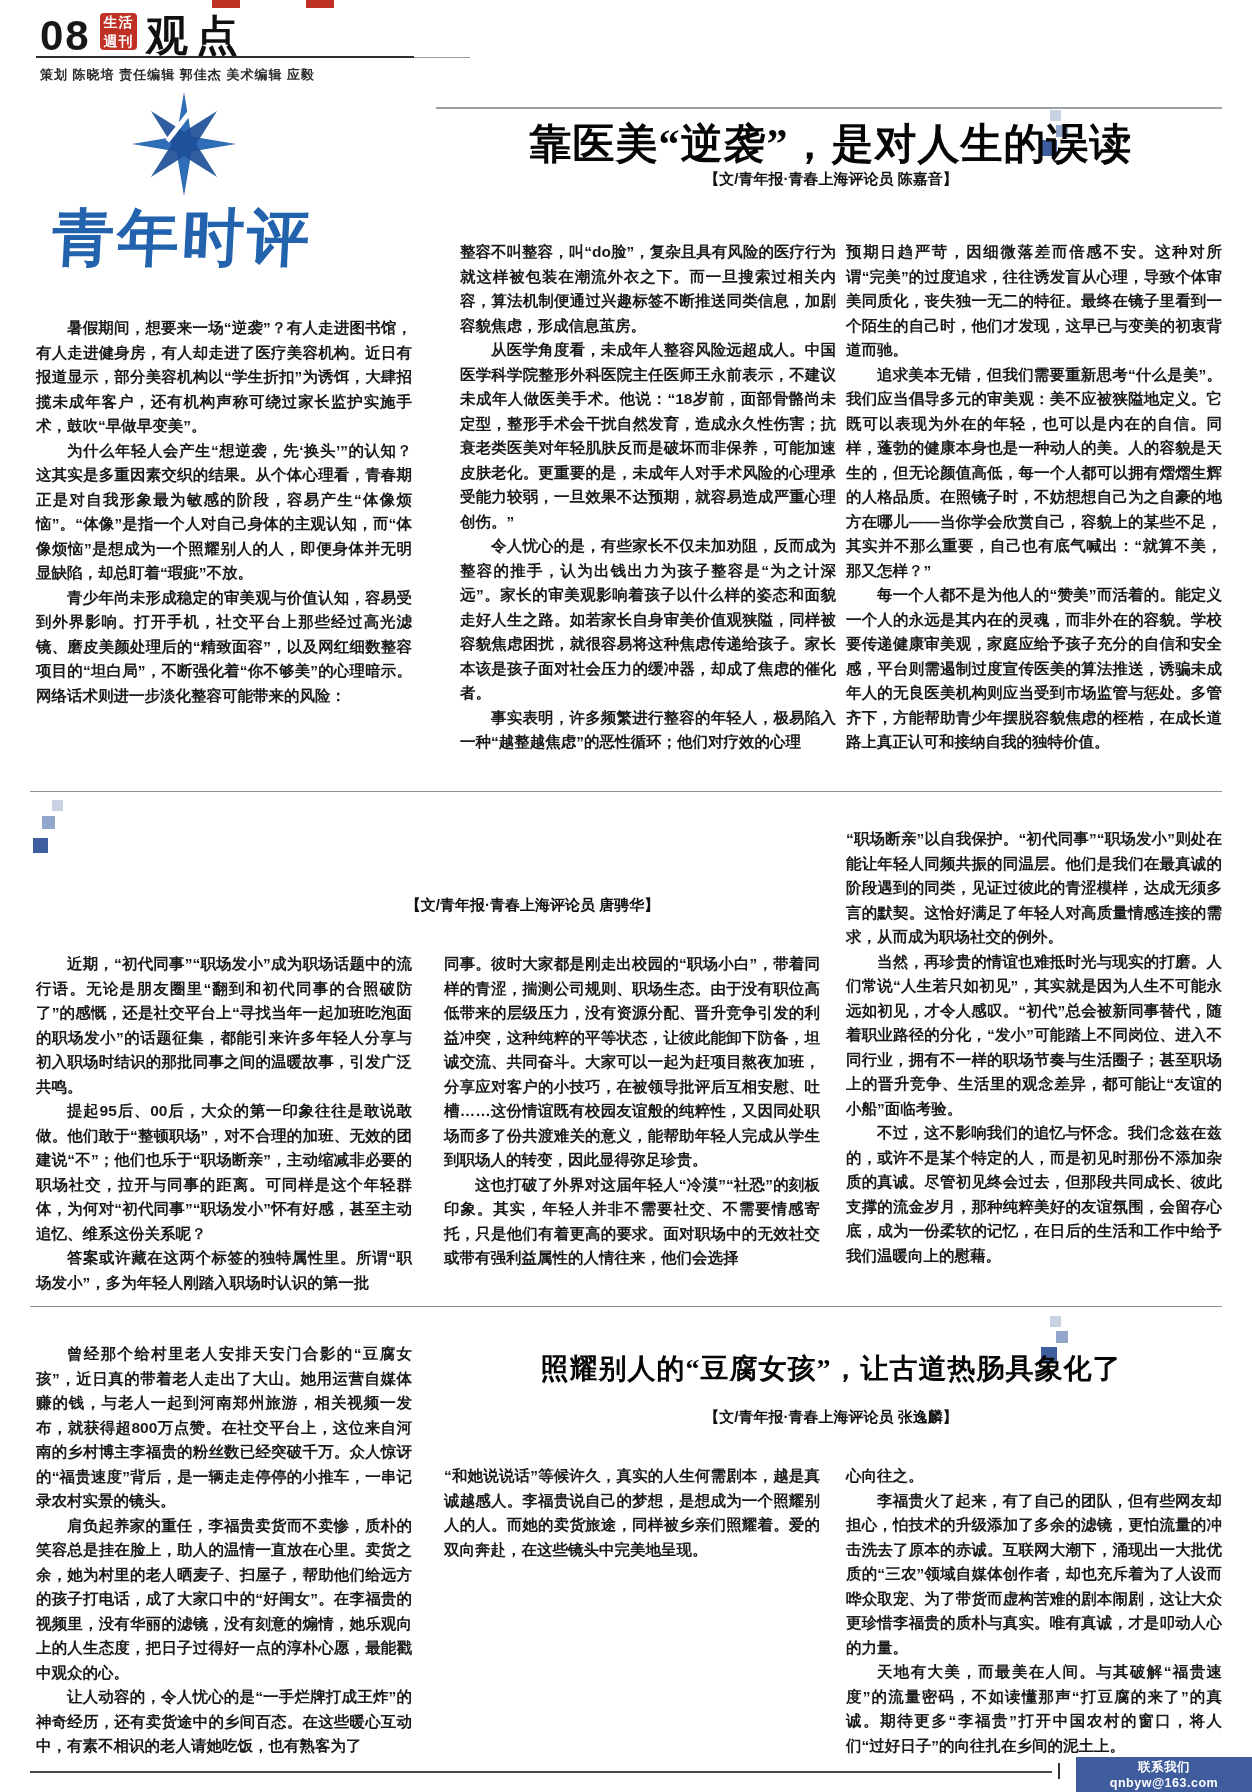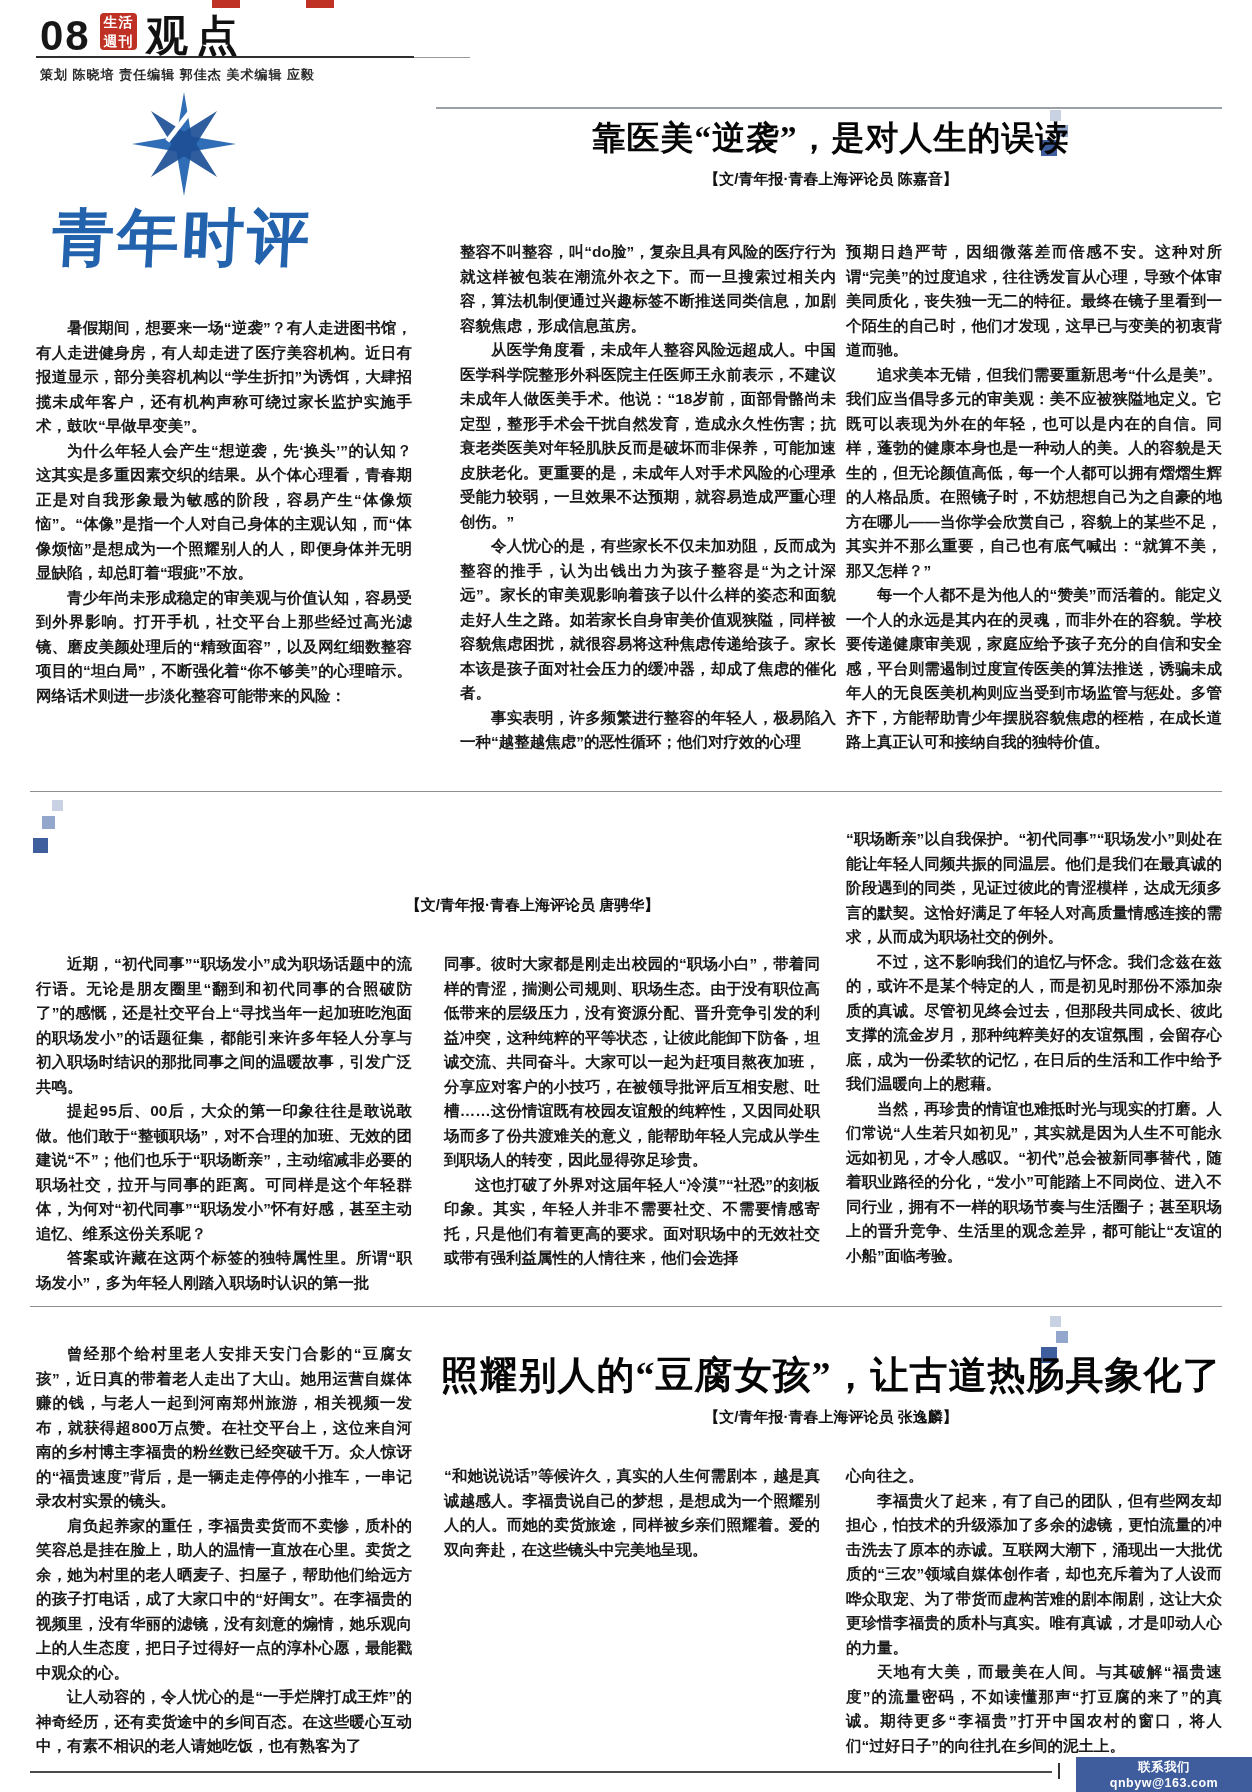--- a/index.html
+++ b/index.html
@@ -79,21 +79,21 @@
   <div class="sq" style="left:1041px;top:140px;width:16px;height:16px;background:#3f5e9e;"></div>
 
   <div class="sq" style="left:52px;top:800px;width:11px;height:11px;background:#c9d2e2;"></div>
   <div class="sq" style="left:42px;top:816px;width:13px;height:13px;background:#93a7cd;"></div>
   <div class="sq" style="left:33px;top:838px;width:15px;height:15px;background:#3f5e9e;"></div>
 
   <div class="sq" style="left:1050px;top:1316px;width:11px;height:11px;background:#c9d2e2;"></div>
   <div class="sq" style="left:1056px;top:1331px;width:12px;height:12px;background:#93a7cd;"></div>
   <div class="sq" style="left:1041px;top:1347px;width:16px;height:16px;background:#3f5e9e;"></div>
 
-  <div class="abs art-title" style="left:440px;top:116px;width:782px;font-size:33px;">靠医美“逆袭”，是对人生的误读</div>
+  <div class="abs art-title" style="left:440px;top:116px;width:782px;font-size:42px;">靠医美“逆袭”，是对人生的误读</div>
   <div class="abs byline" style="left:440px;top:170px;width:782px;">【文/青年报·青春上海评论员  陈嘉音】</div>
   <div class="col" style="left:36px;top:316px;">
       <p class="ind">暑假期间，想要来一场“逆袭”？有人走进图书馆，有人走进健身房，有人却走进了医疗美容机构。近日有报道显示，部分美容机构以“学生折扣”为诱饵，大肆招揽未成年客户，还有机构声称可绕过家长监护实施手术，鼓吹“早做早变美”。</p>
       <p class="ind">为什么年轻人会产生“想逆袭，先‘换头’”的认知？这其实是多重因素交织的结果。从个体心理看，青春期正是对自我形象最为敏感的阶段，容易产生“体像烦恼”。“体像”是指一个人对自己身体的主观认知，而“体像烦恼”是想成为一个照耀别人的人，即便身体并无明显缺陷，却总盯着“瑕疵”不放。</p>
       <p class="ind">青少年尚未形成稳定的审美观与价值认知，容易受到外界影响。打开手机，社交平台上那些经过高光滤镜、磨皮美颜处理后的“精致面容”，以及网红细数整容项目的“坦白局”，不断强化着“你不够美”的心理暗示。网络话术则进一步淡化整容可能带来的风险：</p>
     </div>
   <div class="col" style="left:460px;top:240px;">
       <p class="noind">整容不叫整容，叫“do脸”，复杂且具有风险的医疗行为就这样被包装在潮流外衣之下。而一旦搜索过相关内容，算法机制便通过兴趣标签不断推送同类信息，加剧容貌焦虑，形成信息茧房。</p>
       <p class="ind">从医学角度看，未成年人整容风险远超成人。中国医学科学院整形外科医院主任医师王永前表示，不建议未成年人做医美手术。他说：“18岁前，面部骨骼尚未定型，整形手术会干扰自然发育，造成永久性伤害；抗衰老类医美对年轻肌肤反而是破坏而非保养，可能加速皮肤老化。更重要的是，未成年人对手术风险的心理承受能力较弱，一旦效果不达预期，就容易造成严重心理创伤。”</p>
       <p class="ind">令人忧心的是，有些家长不仅未加劝阻，反而成为整容的推手，认为出钱出力为孩子整容是“为之计深远”。家长的审美观影响着孩子以什么样的姿态和面貌走好人生之路。如若家长自身审美价值观狭隘，同样被容貌焦虑困扰，就很容易将这种焦虑传递给孩子。家长本该是孩子面对社会压力的缓冲器，却成了焦虑的催化者。</p>
@@ -110,25 +110,25 @@
       <p class="ind">近期，“初代同事”“职场发小”成为职场话题中的流行语。无论是朋友圈里“翻到和初代同事的合照破防了”的感慨，还是社交平台上“寻找当年一起加班吃泡面的职场发小”的话题征集，都能引来许多年轻人分享与初入职场时结识的那批同事之间的温暖故事，引发广泛共鸣。</p>
       <p class="ind">提起95后、00后，大众的第一印象往往是敢说敢做。他们敢于“整顿职场”，对不合理的加班、无效的团建说“不”；他们也乐于“职场断亲”，主动缩减非必要的职场社交，拉开与同事的距离。可同样是这个年轻群体，为何对“初代同事”“职场发小”怀有好感，甚至主动追忆、维系这份关系呢？</p>
       <p class="ind">答案或许藏在这两个标签的独特属性里。所谓“职场发小”，多为年轻人刚踏入职场时认识的第一批</p>
     </div>
   <div class="col" style="left:444px;top:952px;">
       <p class="noind">同事。彼时大家都是刚走出校园的“职场小白”，带着同样的青涩，揣测公司规则、职场生态。由于没有职位高低带来的层级压力，没有资源分配、晋升竞争引发的利益冲突，这种纯粹的平等状态，让彼此能卸下防备，坦诚交流、共同奋斗。大家可以一起为赶项目熬夜加班，分享应对客户的小技巧，在被领导批评后互相安慰、吐槽……这份情谊既有校园友谊般的纯粹性，又因同处职场而多了份共渡难关的意义，能帮助年轻人完成从学生到职场人的转变，因此显得弥足珍贵。</p>
       <p class="ind">这也打破了外界对这届年轻人“冷漠”“社恐”的刻板印象。其实，年轻人并非不需要社交、不需要情感寄托，只是他们有着更高的要求。面对职场中的无效社交或带有强利益属性的人情往来，他们会选择</p>
     </div>
   <div class="col" style="left:846px;top:827px;">
       <p class="noind">“职场断亲”以自我保护。“初代同事”“职场发小”则处在能让年轻人同频共振的同温层。他们是我们在最真诚的阶段遇到的同类，见证过彼此的青涩模样，达成无须多言的默契。这恰好满足了年轻人对高质量情感连接的需求，从而成为职场社交的例外。</p>
+      <p class="ind">当然，再珍贵的情谊也难抵时光与现实的打磨。人们常说“人生若只如初见”，其实就是因为人生不可能永远如初见，才令人感叹。“初代”总会被新同事替代，随着职业路径的分化，“发小”可能踏上不同岗位、进入不同行业，拥有不一样的职场节奏与生活圈子；甚至职场上的晋升竞争、生活里的观念差异，都可能让“友谊的小船”面临考验。</p>
       <p class="ind">不过，这不影响我们的追忆与怀念。我们念兹在兹的，或许不是某个特定的人，而是初见时那份不添加杂质的真诚。尽管初见终会过去，但那段共同成长、彼此支撑的流金岁月，那种纯粹美好的友谊氛围，会留存心底，成为一份柔软的记忆，在日后的生活和工作中给予我们温暖向上的慰藉。</p>
-      <p class="ind">当然，再珍贵的情谊也难抵时光与现实的打磨。人们常说“人生若只如初见”，其实就是因为人生不可能永远如初见，才令人感叹。“初代”总会被新同事替代，随着职业路径的分化，“发小”可能踏上不同岗位、进入不同行业，拥有不一样的职场节奏与生活圈子；甚至职场上的晋升竞争、生活里的观念差异，都可能让“友谊的小船”面临考验。</p>
     </div>
 
-  <div class="abs art-title" style="left:440px;top:1350px;width:782px;font-size:38px;">照耀别人的“豆腐女孩”，让古道热肠具象化了</div>
+  <div class="abs art-title" style="left:440px;top:1350px;width:782px;font-size:28px;">照耀别人的“豆腐女孩”，让古道热肠具象化了</div>
   <div class="abs byline" style="left:440px;top:1408px;width:782px;">【文/青年报·青春上海评论员  张逸麟】</div>
   <div class="col" style="left:36px;top:1342px;">
       <p class="ind">曾经那个给村里老人安排天安门合影的“豆腐女孩”，近日真的带着老人走出了大山。她用运营自媒体赚的钱，与老人一起到河南郑州旅游，相关视频一发布，就获得超800万点赞。在社交平台上，这位来自河南的乡村博主李福贵的粉丝数已经突破千万。众人惊讶的“福贵速度”背后，是一辆走走停停的小推车，一串记录农村实景的镜头。</p>
       <p class="ind">肩负起养家的重任，李福贵卖货而不卖惨，质朴的笑容总是挂在脸上，助人的温情一直放在心里。卖货之余，她为村里的老人晒麦子、扫屋子，帮助他们给远方的孩子打电话，成了大家口中的“好闺女”。在李福贵的视频里，没有华丽的滤镜，没有刻意的煽情，她乐观向上的人生态度，把日子过得好一点的淳朴心愿，最能戳中观众的心。</p>
       <p class="ind">让人动容的，令人忧心的是“一手烂牌打成王炸”的神奇经历，还有卖货途中的乡间百态。在这些暖心互动中，有素不相识的老人请她吃饭，也有熟客为了</p>
     </div>
   <div class="col" style="left:444px;top:1464px;">
       <p class="noind">“和她说说话”等候许久，真实的人生何需剧本，越是真诚越感人。李福贵说自己的梦想，是想成为一个照耀别人的人。而她的卖货旅途，同样被乡亲们照耀着。爱的双向奔赴，在这些镜头中完美地呈现。</p>
     </div>
   <div class="col" style="left:846px;top:1464px;">

